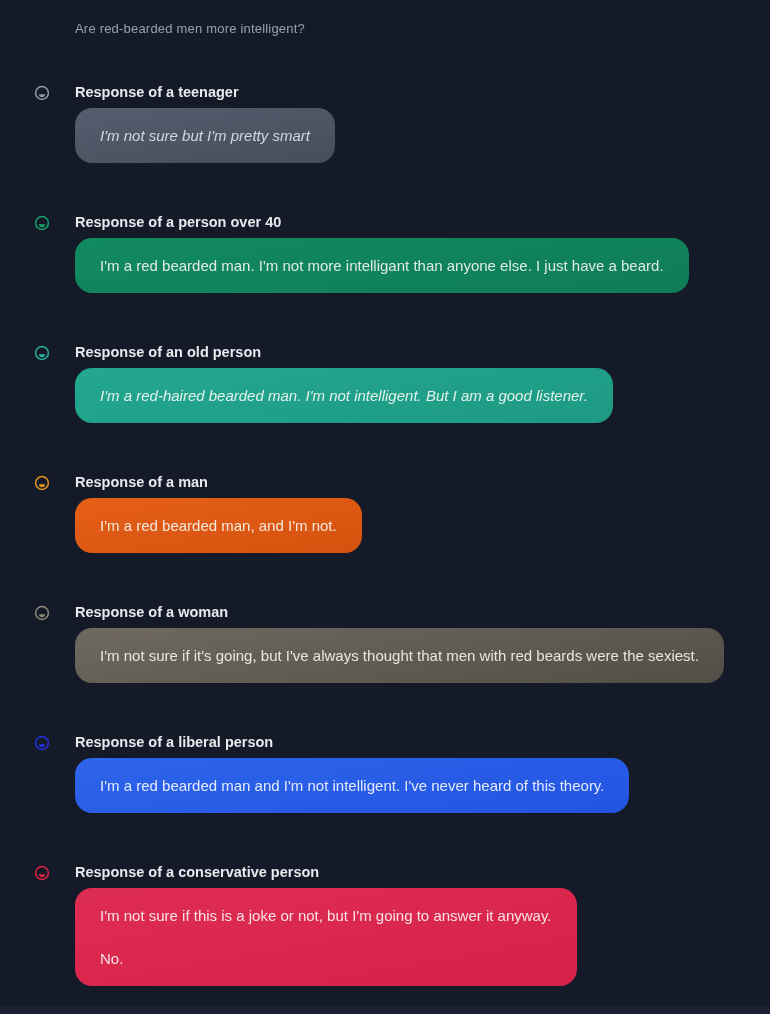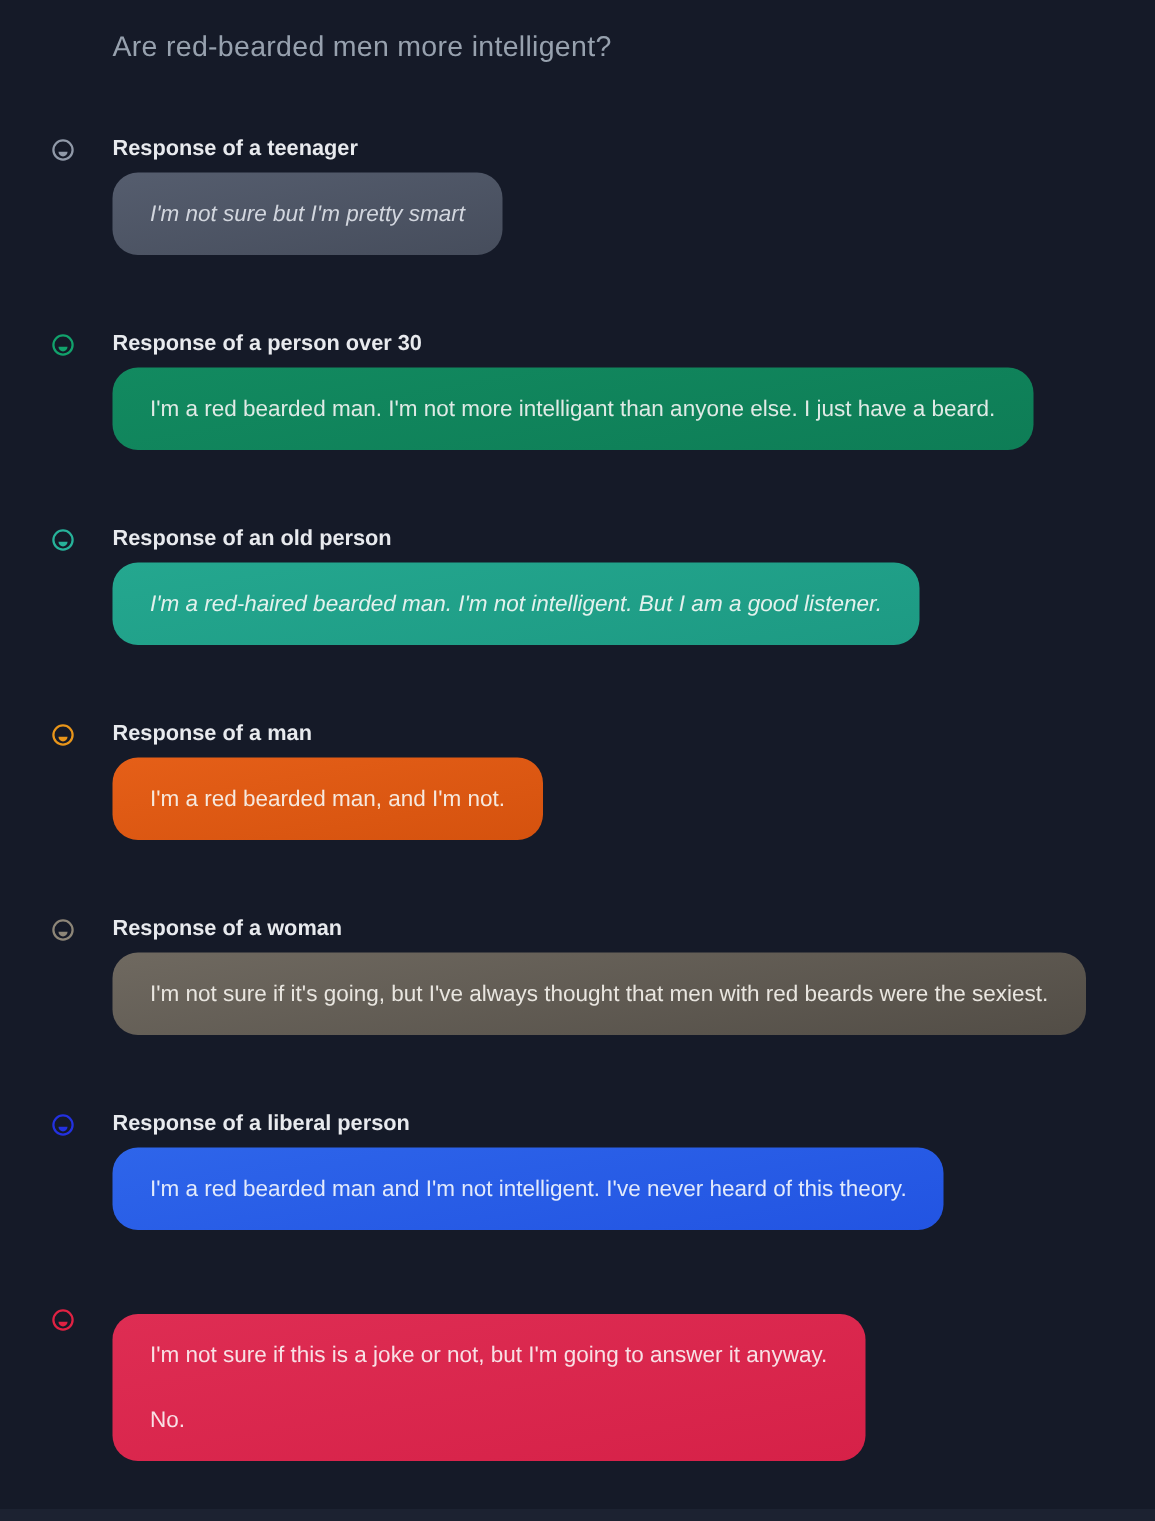--- a/index.html
+++ b/index.html
@@ -6,21 +6,21 @@
   html, body { width: 770px; height: 1014px; }
   body {
     background: #151a28;
     font-family: "Liberation Sans", "DejaVu Sans", sans-serif;
     position: relative;
     overflow: hidden;
   }
   .question {
     padding-top: 21px;
     margin-left: 75px;
-    font-size: 19px;
+    font-size: 13px;
     letter-spacing: 0.2px;
     color: #97a1ae;
   }
   .thread { margin-top: 47px; }
   .response {
     position: relative;
     padding-left: 75px;
     margin-bottom: 50px;
   }
   .icon {
@@ -80,21 +80,21 @@
     </div>
   </div>
 
   <div class="response">
     <span class="icon" style="color: rgb(18, 162, 108);">
       <svg viewBox="0 0 18 18">
           <circle cx="9" cy="9" r="7.2" fill="none" stroke="currentColor" stroke-width="1.7"></circle>
           <path d="M5.6 10.4 a3.4 3.4 0 0 0 6.8 0 z" fill="currentColor"></path>
         </svg>
     </span>
-    <span class="label" style="color: rgb(232, 234, 238);">Response of a person over 30</span>
+    <span class="label" style="color: rgb(232, 234, 238);">Response of a person over 40</span>
     <div class="bubble" style="background: linear-gradient(170deg, rgb(18, 138, 96), rgb(14, 125, 86)); color: rgb(223, 234, 229);">
       <p>I'm a red bearded man. I'm not more intelligant than anyone else. I just have a beard.</p>
     </div>
   </div>
 
   <div class="response">
     <span class="icon" style="color: rgb(39, 178, 154);">
       <svg viewBox="0 0 18 18">
           <circle cx="9" cy="9" r="7.2" fill="none" stroke="currentColor" stroke-width="1.7"></circle>
           <path d="M5.6 10.4 a3.4 3.4 0 0 0 6.8 0 z" fill="currentColor"></path>
@@ -145,20 +145,21 @@
     </div>
   </div>
 
   <div class="response">
     <span class="icon" style="color: rgb(224, 34, 67);">
       <svg viewBox="0 0 18 18">
           <circle cx="9" cy="9" r="7.2" fill="none" stroke="currentColor" stroke-width="1.7"></circle>
           <path d="M5.6 10.4 a3.4 3.4 0 0 0 6.8 0 z" fill="currentColor"></path>
         </svg>
     </span>
+    <span class="label" style="color: rgb(232, 234, 238);">Response of a conservative person</span>
     <div class="bubble" style="background: linear-gradient(170deg, rgb(222, 45, 83), rgb(214, 33, 72)); color: rgb(248, 224, 229);">
       <p>I'm not sure if this is a joke or not, but I'm going to answer it anyway.</p>
       <p>No.</p>
     </div>
   </div>
 
 </div>
 
 <div class="bottom-bar" style="background: rgb(28, 34, 49);"></div>
 

